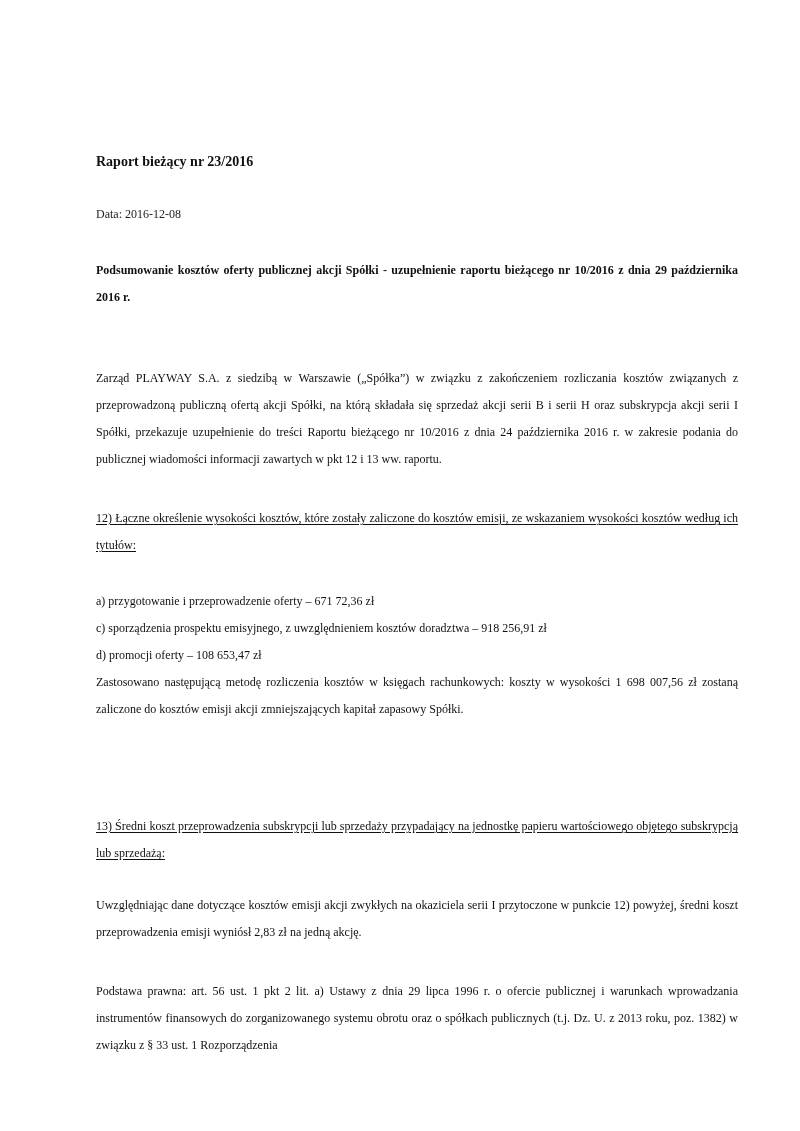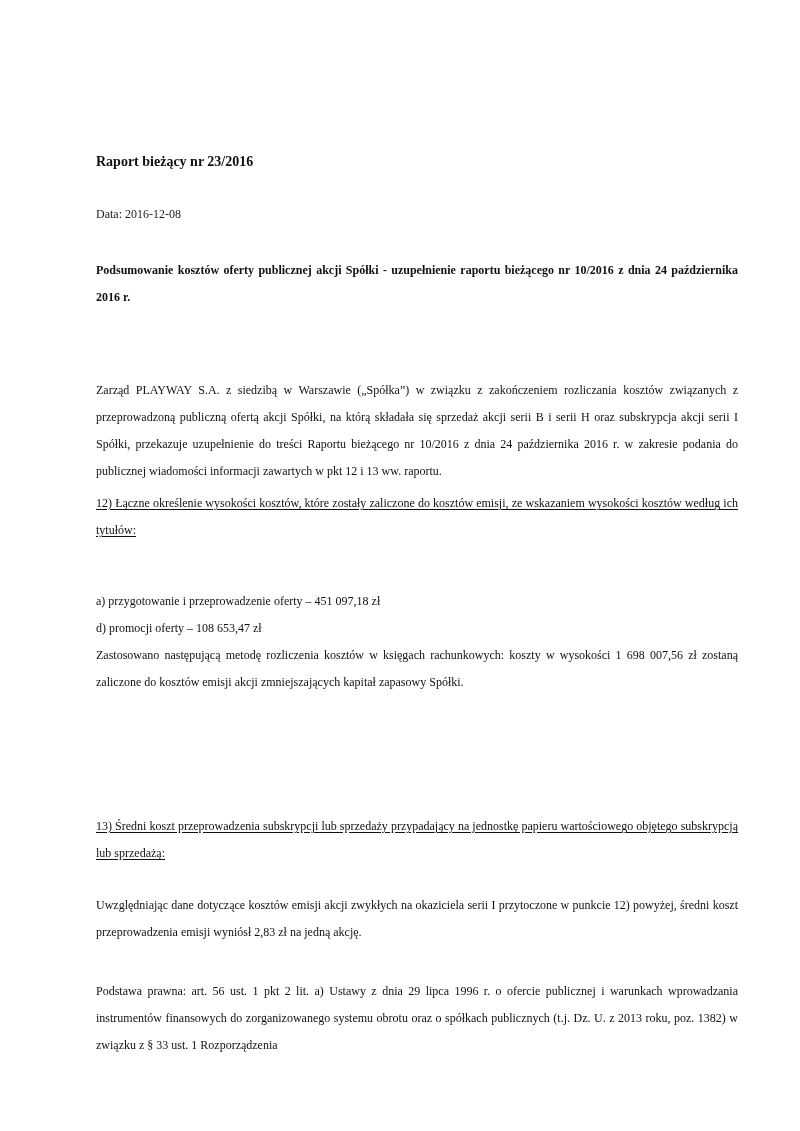--- a/index.html
+++ b/index.html
@@ -30,45 +30,46 @@
     }
     .justify {
       text-align: justify;
       text-align-last: left;
     }
     .bold { font-weight: bold; }
     .underline { text-decoration: underline; text-underline-offset: 2px; }
     .title { top: 148px; font-size: 14px; }
     .date { top: 201px; color: #222; }
     .subject { top: 257px; }
-    .intro { top: 377px; }
-    .sec12 { top: 490px; }
+    .intro { top: 365px; }
+    .sec12 { top: 505px; }
     .items { top: 588px; }
     .sec13 { top: 813px; }
     .sec13body { top: 892px; }
     .legal { top: 978px; }
     p { margin: 0; }
   </style>
 </head>
 <body>
 
 <div class="page">
 
   <p class="line-block title bold">Raport bieżący nr 23/2016</p>
 
   <p class="line-block date">Data: 2016-12-08</p>
 
-  <p class="line-block subject bold justify">Podsumowanie kosztów oferty publicznej akcji Spółki - uzupełnienie raportu bieżącego nr 10/2016 z dnia 24 października 2016 r.</p>
+  <p class="line-block subject bold justify">Podsumowanie kosztów oferty publicznej akcji Spółki - uzupełnienie raportu bieżącego nr 10/2016 z dnia 29 października 2016 r.</p>
 
   <p class="line-block intro justify">Zarząd PLAYWAY S.A. z siedzibą w Warszawie („Spółka”) w związku z zakończeniem rozliczania kosztów związanych z przeprowadzoną publiczną ofertą akcji Spółki, na którą składała się sprzedaż akcji serii B i serii H oraz subskrypcja akcji serii I Spółki, przekazuje uzupełnienie do treści Raportu bieżącego nr 10/2016 z dnia 24 października 2016 r. w zakresie podania do publicznej wiadomości informacji zawartych w pkt 12 i 13 ww. raportu.</p>
 
   <p class="line-block sec12 underline justify">12) Łączne określenie wysokości kosztów, które zostały zaliczone do kosztów emisji, ze wskazaniem wysokości kosztów według ich tytułów:</p>
 
   <div class="line-block items">
-    <p>a) przygotowanie i przeprowadzenie oferty – 451 097,18 zł</p>
+    <p>a) przygotowanie i przeprowadzenie oferty – 671 72,36 zł</p>
+    <p>c) sporządzenia prospektu emisyjnego, z uwzględnieniem kosztów doradztwa – 918 256,91 zł</p>
     <p>d) promocji oferty – 108 653,47 zł</p>
     <p class="justify">Zastosowano następującą metodę rozliczenia kosztów w księgach rachunkowych: koszty w wysokości 1 698 007,56 zł zostaną zaliczone do kosztów emisji akcji zmniejszających kapitał zapasowy Spółki.</p>
   </div>
 
   <p class="line-block sec13 underline justify">13) Średni koszt przeprowadzenia subskrypcji lub sprzedaży przypadający na jednostkę papieru wartościowego objętego subskrypcją lub sprzedażą:</p>
 
   <p class="line-block sec13body justify">Uwzględniając dane dotyczące kosztów emisji akcji zwykłych na okaziciela serii I przytoczone w punkcie 12) powyżej, średni koszt przeprowadzenia emisji wyniósł 2,83 zł na jedną akcję.</p>
 
   <p class="line-block legal justify">Podstawa prawna: art. 56 ust. 1 pkt 2 lit. a) Ustawy z dnia 29 lipca 1996 r. o ofercie publicznej i warunkach wprowadzania instrumentów finansowych do zorganizowanego systemu obrotu oraz o spółkach publicznych (t.j. Dz. U. z 2013 roku, poz. 1382) w związku z § 33 ust. 1 Rozporządzenia</p>
 

